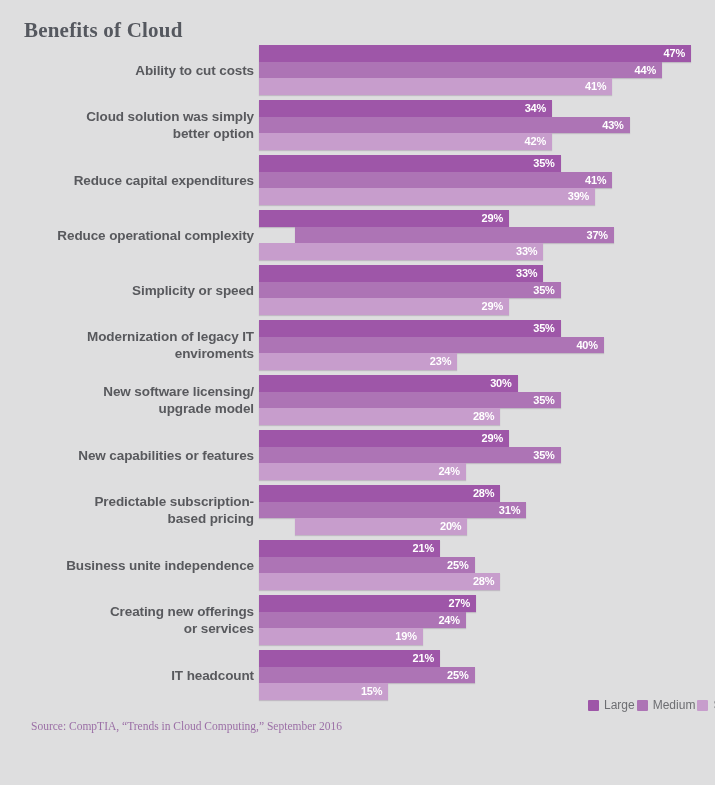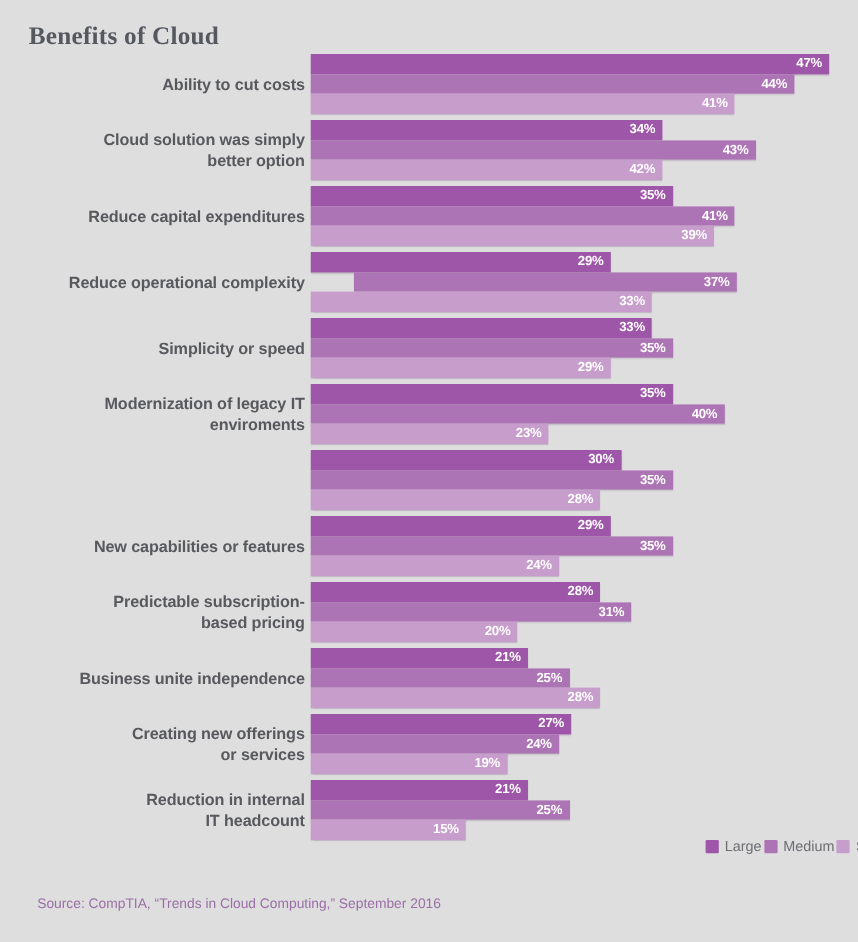--- a/index.html
+++ b/index.html
@@ -113,22 +113,22 @@
   }
   .legend-label {
     font-family: "Liberation Sans", sans-serif;
     font-size: 12px;
     color: #6d6e72;
     white-space: nowrap;
   }
   #source-note {
     position: absolute;
     left: 31px;
-    top: 748px;
-    font-family: Liberation Sans, sans-serif;
+    top: 720px;
+    font-family: Liberation Serif, serif;
     font-size: 11.5px;
     color: #9b6fa6;
     white-space: nowrap;
   }
 </style>
 </head>
 <body>
 
 <div id="chart-root">
 
@@ -263,20 +263,24 @@
             </div>
           </div>
           <div class="bar-row">
             <div class="bar small" style="width: 198.26px; background: rgb(199, 157, 204);">
               <span class="bar-value">23%</span>
             </div>
           </div>
         </div>
       </div>
       <div class="group">
+        <div class="group-label">
+          <span>New software licensing/</span>
+          <span>upgrade model</span>
+        </div>
         <div class="bars">
           <div class="bar-row">
             <div class="bar large" style="width: 258.6px; background: rgb(158, 86, 168);">
               <span class="bar-value">30%</span>
             </div>
           </div>
           <div class="bar-row">
             <div class="bar medium" style="width: 301.7px; background: rgb(173, 116, 181);">
               <span class="bar-value">35%</span>
             </div>
@@ -320,21 +324,21 @@
             <div class="bar large" style="width: 241.36px; background: rgb(158, 86, 168);">
               <span class="bar-value">28%</span>
             </div>
           </div>
           <div class="bar-row">
             <div class="bar medium" style="width: 267.22px; background: rgb(173, 116, 181);">
               <span class="bar-value">31%</span>
             </div>
           </div>
           <div class="bar-row">
-            <div class="bar small" style="width: 172.4px; background: rgb(199, 157, 204);">
+            <div class="bar small" style="width: 172.4px; background: rgb(199, 157, 204); margin-left: 36px;">
               <span class="bar-value">20%</span>
             </div>
           </div>
         </div>
       </div>
       <div class="group">
         <div class="group-label">
           <span>Business unite independence</span>
         </div>
         <div class="bars">
@@ -373,21 +377,20 @@
           </div>
           <div class="bar-row">
             <div class="bar small" style="width: 163.78px; background: rgb(199, 157, 204);">
               <span class="bar-value">19%</span>
             </div>
           </div>
         </div>
       </div>
       <div class="group">
         <div class="group-label">
-          <span>Reduction in internal</span>
           <span>IT headcount</span>
         </div>
         <div class="bars">
           <div class="bar-row">
             <div class="bar large" style="width: 181.02px; background: rgb(158, 86, 168);">
               <span class="bar-value">21%</span>
             </div>
           </div>
           <div class="bar-row">
             <div class="bar medium" style="width: 215.5px; background: rgb(173, 116, 181);">

